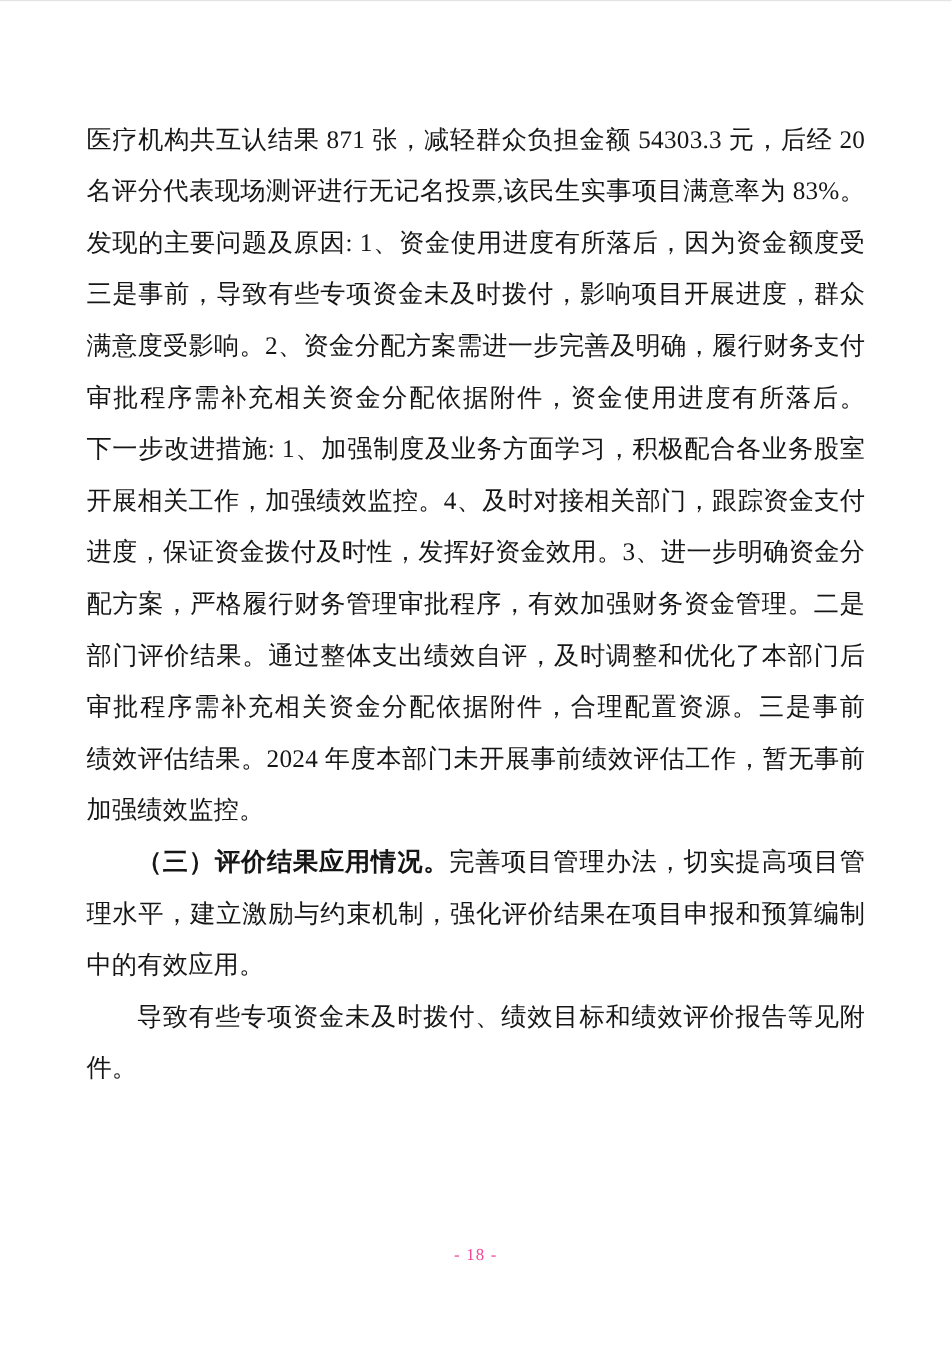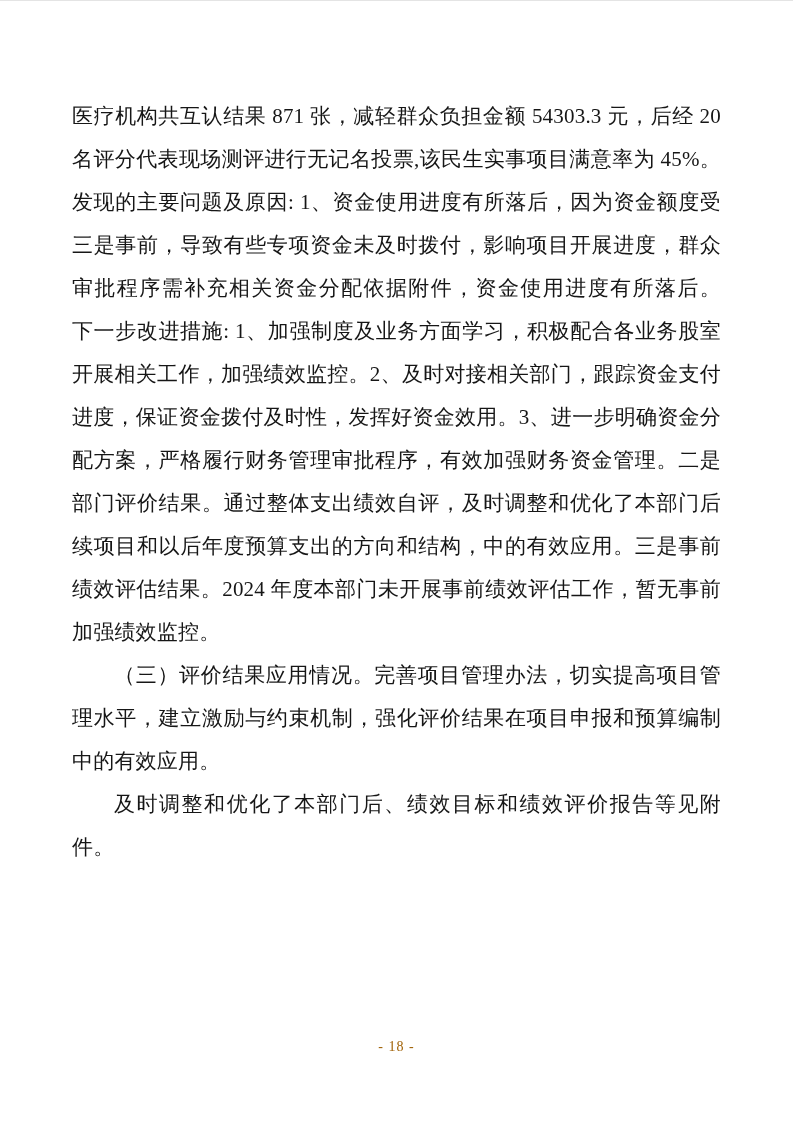--- a/index.html
+++ b/index.html
@@ -29,51 +29,52 @@
   }
   .line.fill{
     text-align:justify;
     text-align-last:justify;
     white-space:normal;
   }
   .line.indent{
     text-indent:2em;
   }
   .line .bold{
-    font-weight:400;
+    font-weight:700;
   }
   .footer{
     position:absolute;
     left:0;
     right:0;
     top:1038px;
     text-align:center;
     font-size:14px;
-    color:#a16207;
+    color:#ec4899;
     letter-spacing:1px;
   }
 </style>
 </head>
 <body>
 
 <div class="page">
   <div class="text-block" id="text-lines">
       <div class="line fill"><span>医疗机构共互认结果 871 张，减轻群众负担金额 54303.3 元，后经 20</span></div>
-      <div class="line fill"><span>名评分代表现场测评进行无记名投票,该民生实事项目满意率为 45%。</span></div>
+      <div class="line fill"><span>名评分代表现场测评进行无记名投票,该民生实事项目满意率为 83%。</span></div>
       <div class="line fill"><span>发现的主要问题及原因: 1、资金使用进度有所落后，因为资金额度受</span></div>
       <div class="line fill"><span>三是事前，导致有些专项资金未及时拨付，影响项目开展进度，群众</span></div>
+      <div class="line fill"><span>满意度受影响。2、资金分配方案需进一步完善及明确，履行财务支付</span></div>
       <div class="line fill"><span>审批程序需补充相关资金分配依据附件，资金使用进度有所落后。</span></div>
       <div class="line fill"><span>下一步改进措施: 1、加强制度及业务方面学习，积极配合各业务股室</span></div>
-      <div class="line fill"><span>开展相关工作，加强绩效监控。2、及时对接相关部门，跟踪资金支付</span></div>
+      <div class="line fill"><span>开展相关工作，加强绩效监控。4、及时对接相关部门，跟踪资金支付</span></div>
       <div class="line fill"><span>进度，保证资金拨付及时性，发挥好资金效用。3、进一步明确资金分</span></div>
       <div class="line fill"><span>配方案，严格履行财务管理审批程序，有效加强财务资金管理。二是</span></div>
       <div class="line fill"><span>部门评价结果。通过整体支出绩效自评，及时调整和优化了本部门后</span></div>
-      <div class="line fill"><span>续项目和以后年度预算支出的方向和结构，中的有效应用。三是事前</span></div>
+      <div class="line fill"><span>审批程序需补充相关资金分配依据附件，合理配置资源。三是事前</span></div>
       <div class="line fill"><span>绩效评估结果。2024 年度本部门未开展事前绩效评估工作，暂无事前</span></div>
       <div class="line"><span>加强绩效监控。</span></div>
       <div class="line indent fill"><span class="bold">（三）评价结果应用情况。</span><span>完善项目管理办法，切实提高项目管</span></div>
       <div class="line fill"><span>理水平，建立激励与约束机制，强化评价结果在项目申报和预算编制</span></div>
       <div class="line"><span>中的有效应用。</span></div>
-      <div class="line indent fill"><span>及时调整和优化了本部门后、绩效目标和绩效评价报告等见附</span></div>
+      <div class="line indent fill"><span>导致有些专项资金未及时拨付、绩效目标和绩效评价报告等见附</span></div>
       <div class="line"><span>件。</span></div>
     </div>
   <div class="footer">- 18 -</div>
 </div>
 
 </body></html>

